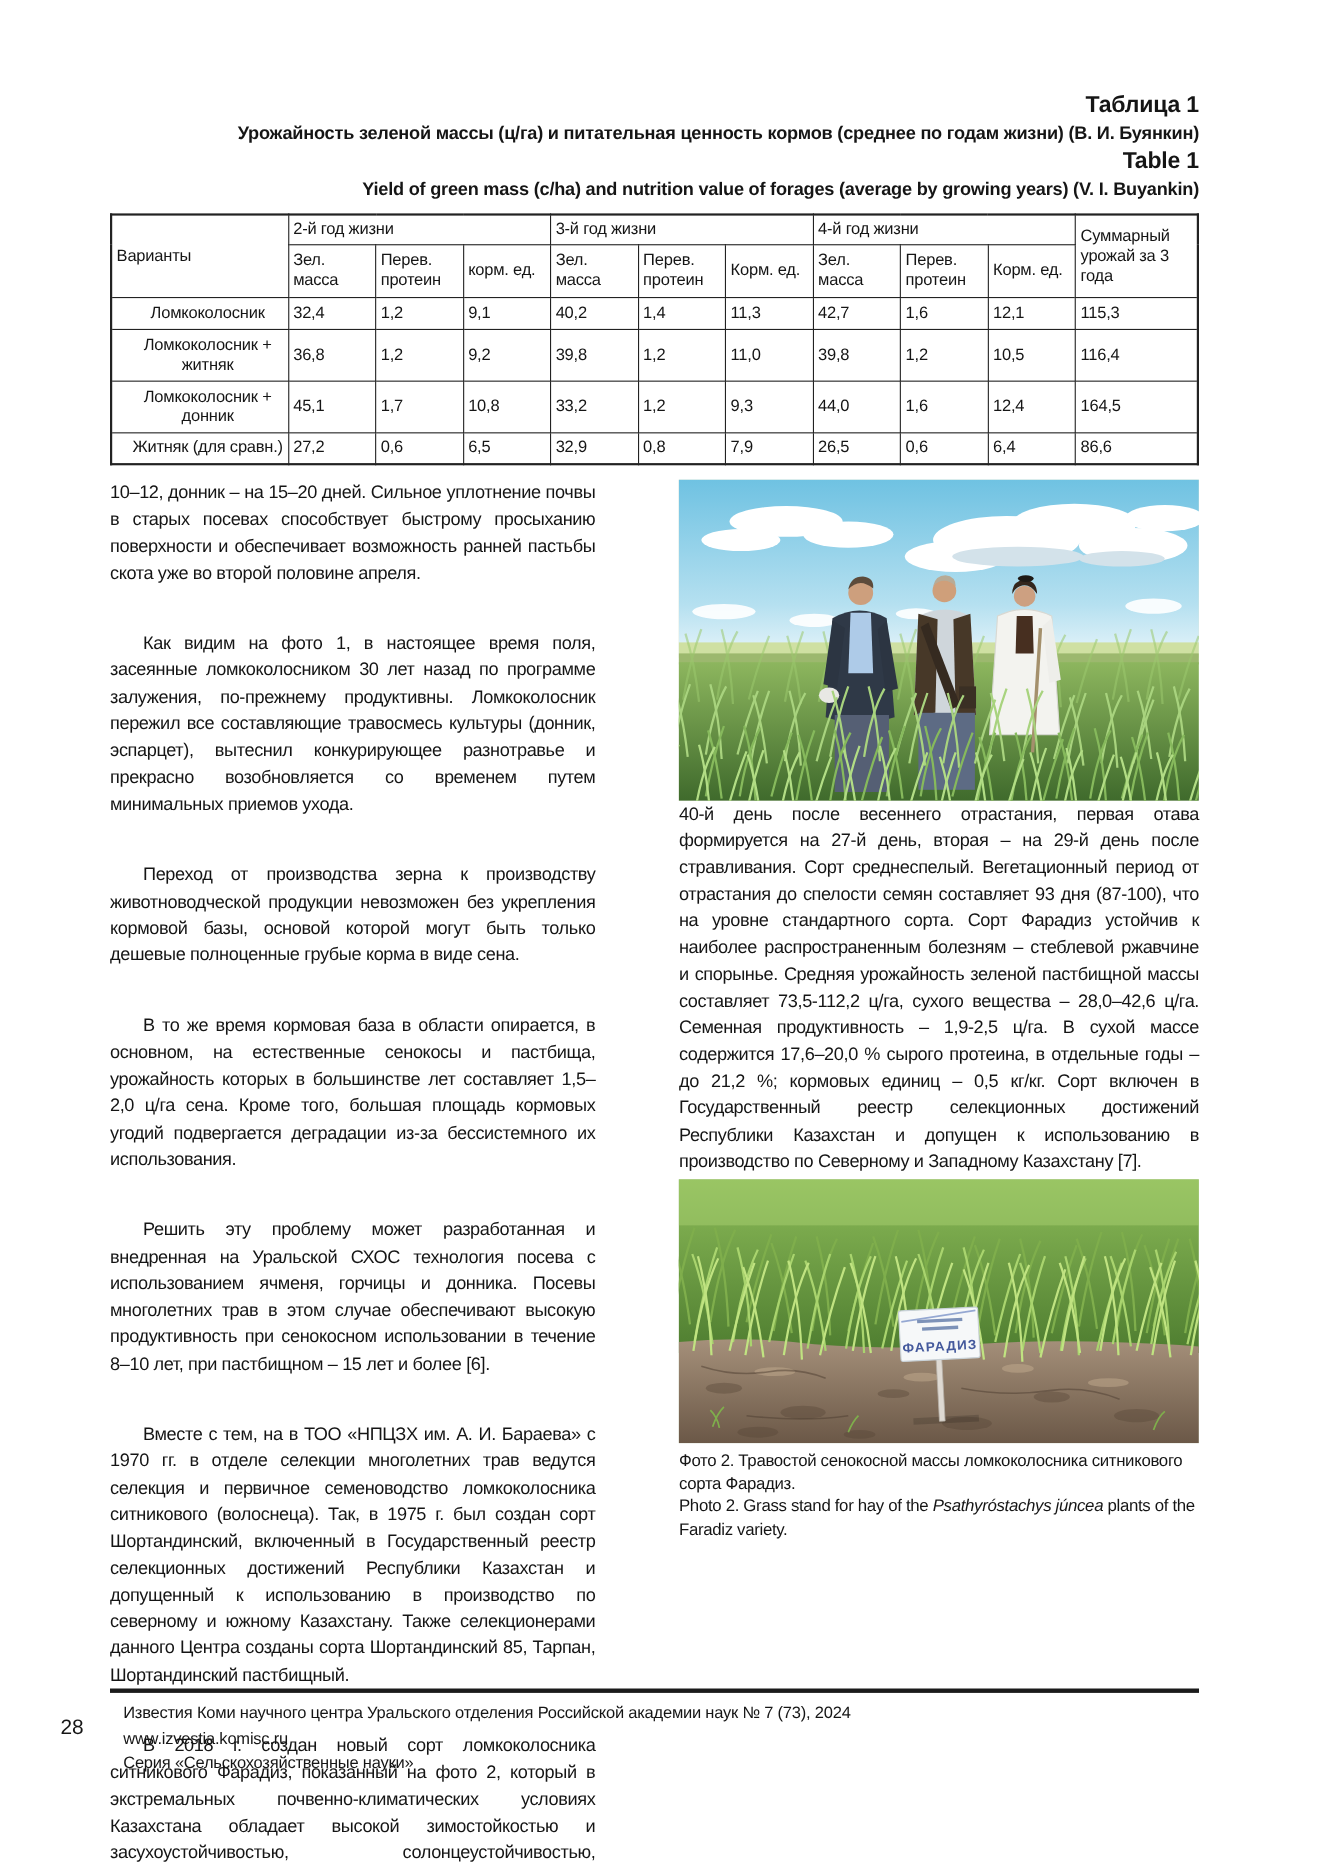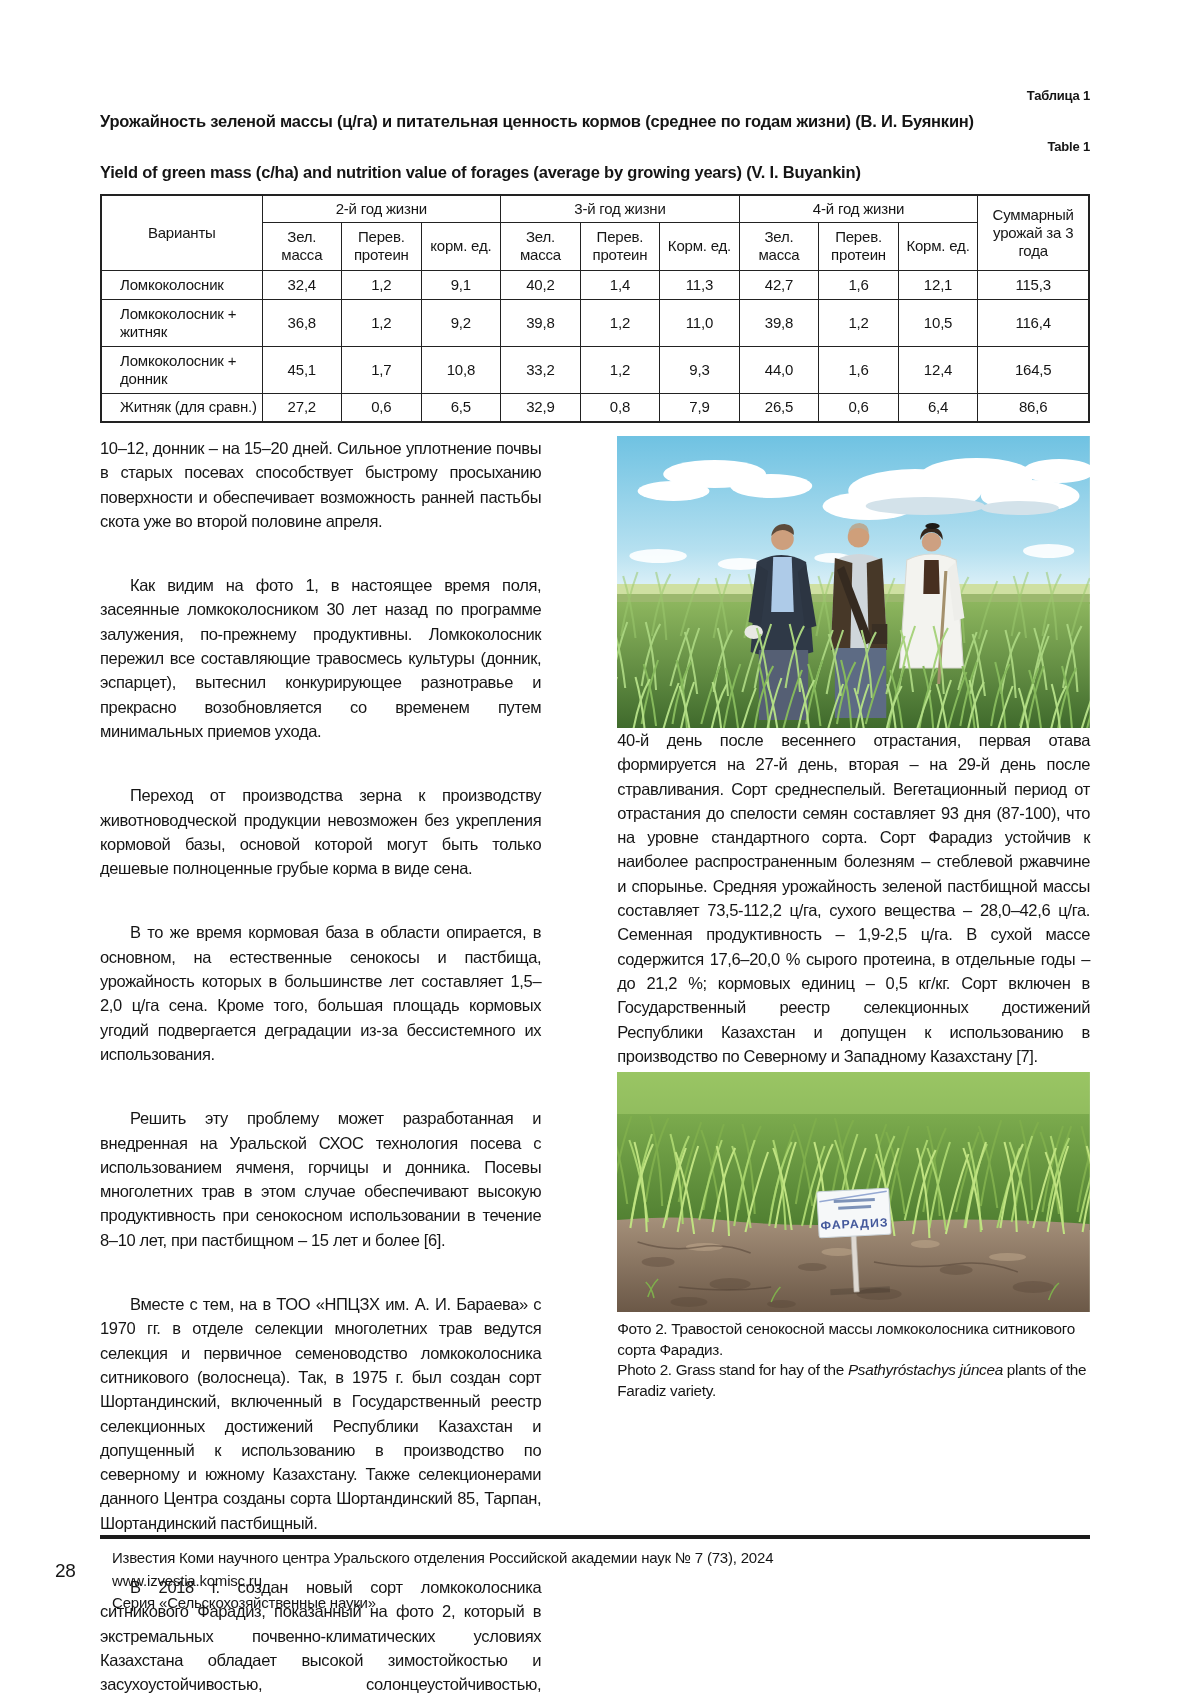--- a/index.html
+++ b/index.html
@@ -4,31 +4,31 @@
 <style>
   * { margin:0; padding:0; box-sizing:border-box; }
   html,body { background:#ffffff; }
   .page {
     position:relative; width:1200px; height:1697px; margin:0 auto;
     background:#ffffff; color:#151515; overflow:hidden;
     font-family:"Liberation Sans","DejaVu Sans",sans-serif;
   }
   .content { position:absolute; left:100px; top:86px; width:990px; }
 
-  .tbl-label { text-align:right; font-weight:700; font-size:13px; line-height:20px; letter-spacing:-0.2px; }
-  .tbl-title { text-align:left; font-weight:700; font-size:16.5px; line-height:21px; margin-top:5px; letter-spacing:-0.2px; }
+  .tbl-label { text-align:right; font-weight:700; font-size:21px; line-height:20px; letter-spacing:-0.2px; }
+  .tbl-title { text-align:right; font-weight:700; font-size:16.5px; line-height:21px; margin-top:5px; letter-spacing:-0.2px; }
   .tbl-label.en { margin-top:5px; }
 
   table.data { width:100%; border-collapse:collapse; table-layout:fixed; margin-top:11px;
     border:2px solid #222; font-size:15px; letter-spacing:-0.2px; }
-  table.data th, table.data td { border:1.5px solid #222; font-weight:400; text-align:center;
+  table.data th, table.data td { border:1.5px solid #222; font-weight:400; text-align:left;
     vertical-align:middle; padding:2px 4px; line-height:18px; }
   table.data thead tr.grp th { height:27px; }
   table.data thead tr.sub th { height:48px; }
-  table.data td.c-label { text-align:left; padding-left:18px; }
+  table.data td.c-label { text-align:center; padding-left:18px; }
   table.data tbody tr { height:29px; }
   table.data tbody tr.tall { height:47px; }
 
   .columns { display:flex; gap:76px; margin-top:13px; }
   .col { font-size:16.5px; line-height:24.3px; text-align:justify; letter-spacing:-0.35px; }
   .col-left { width:448px; }
   .col-right { width:480px; text-align:justify; }
   .col p.ind { text-indent:30px;margin-top:40px; }
 
   .photo { display:block; width:100%; background:#dfe8d5; }

